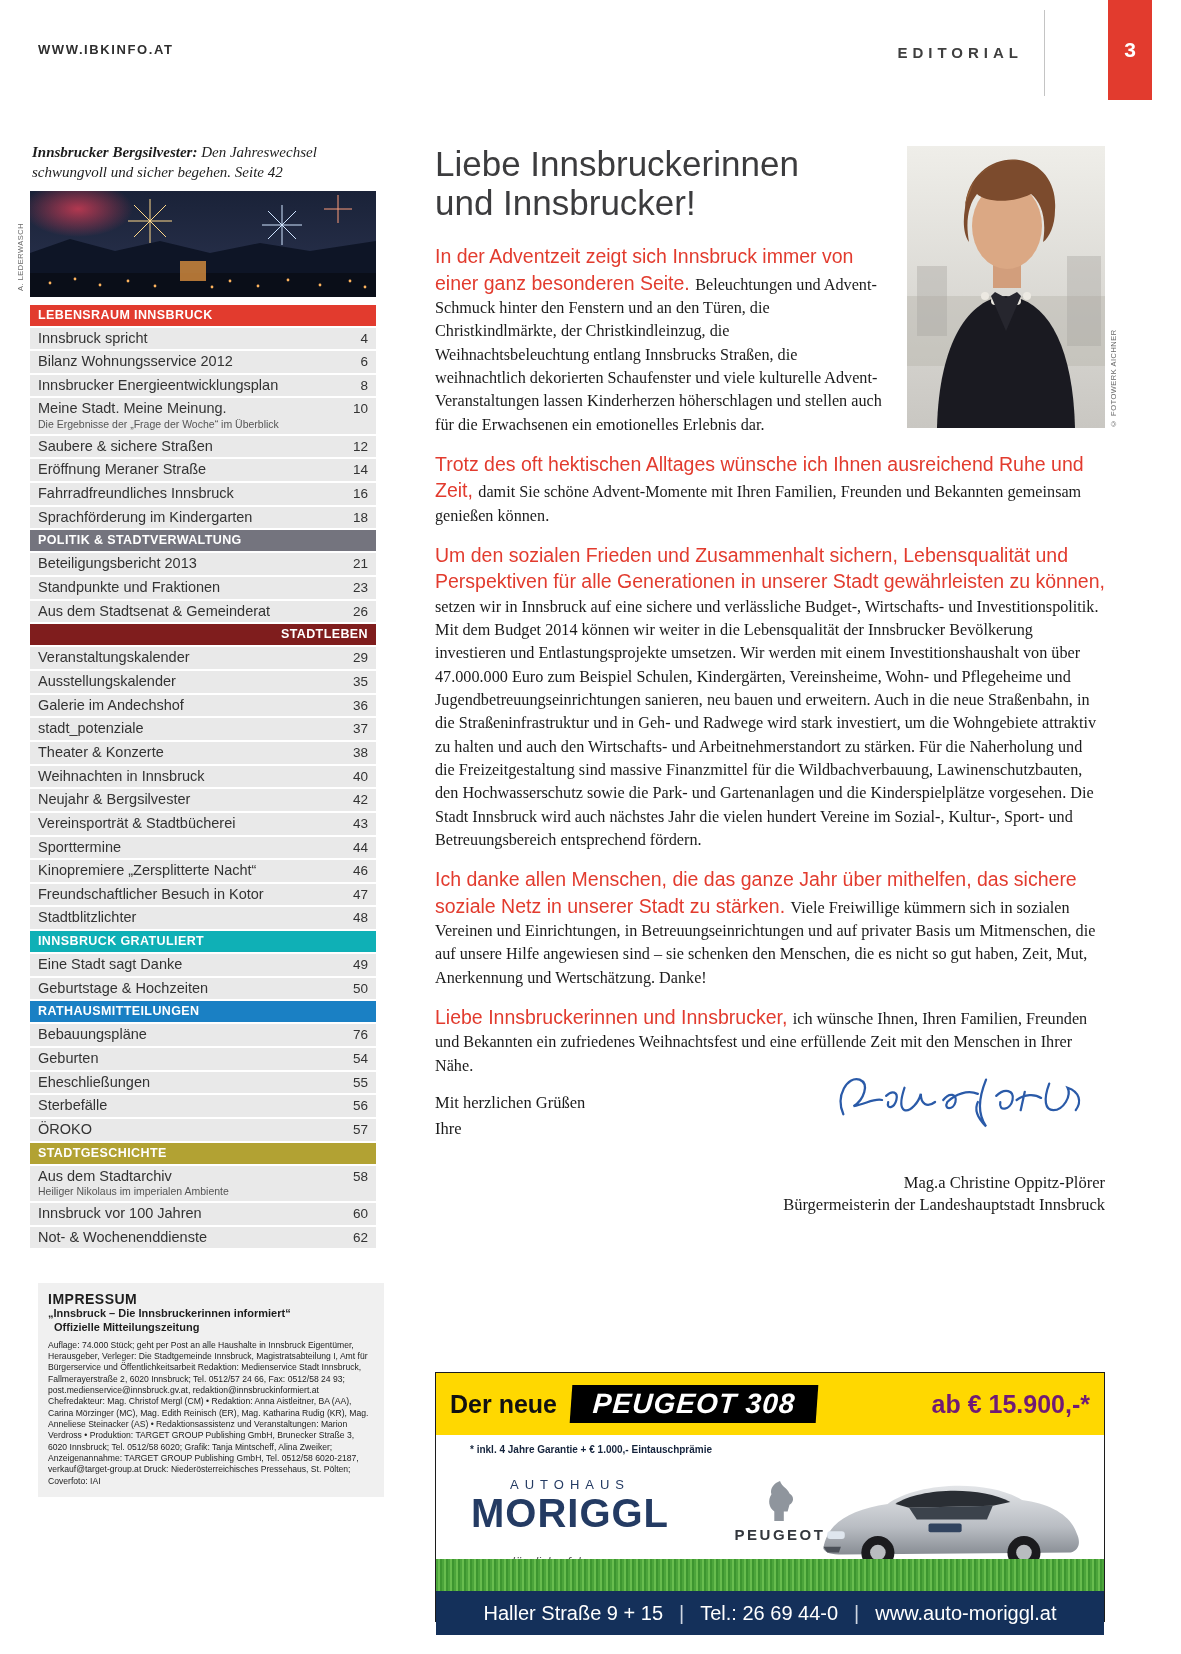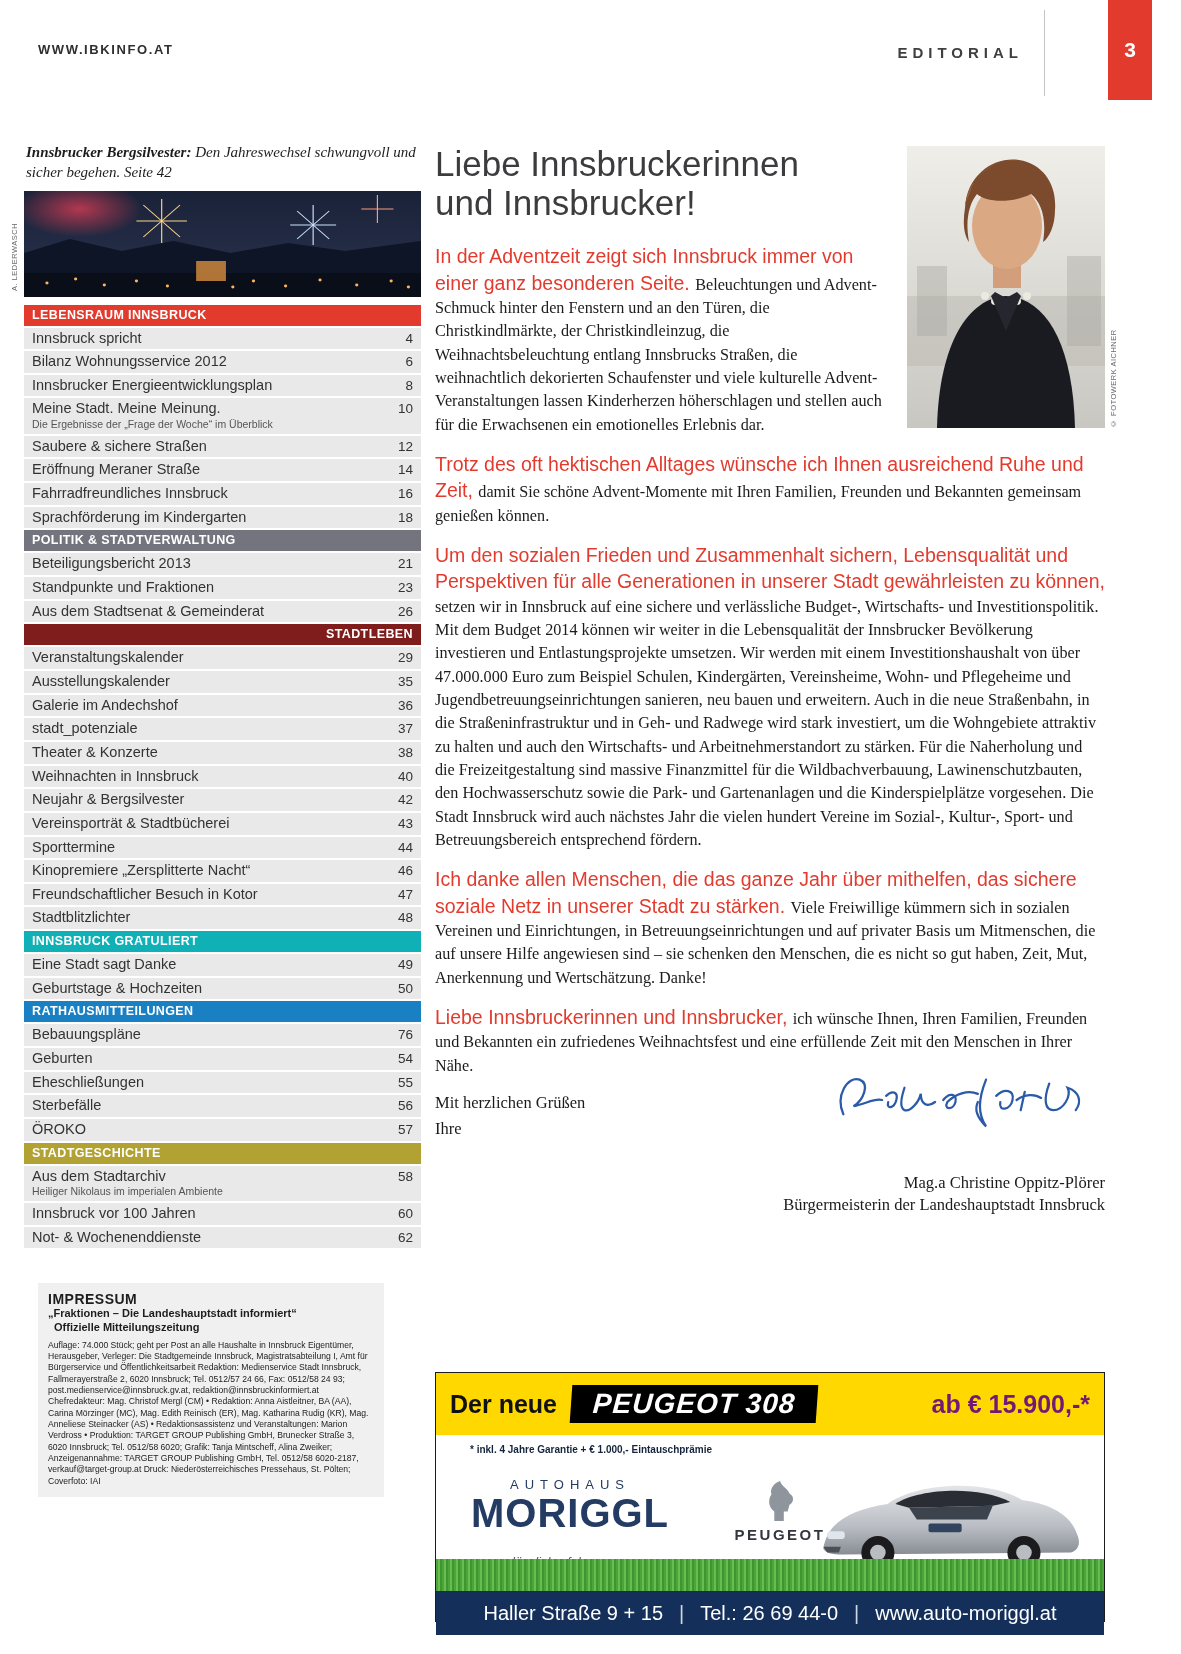--- a/index.html
+++ b/index.html
@@ -8,21 +8,21 @@
   .page{position:relative;width:1181px;height:1654px;background:#fff;overflow:hidden}
 
   
   .site-url{position:absolute;left:38px;top:42px;font-size:13px;letter-spacing:1.6px;color:#2f2f2f;font-weight:bold}
   .section-label{position:absolute;right:158px;top:44px;font-size:15px;letter-spacing:5px;color:#3f3f3f;font-weight:bold}
   .header-vline{position:absolute;right:136px;top:10px;width:1px;height:86px;background:#c4c4c4}
   .page-tab{position:absolute;right:29px;top:0;width:44px;height:100px;background:#e23b2e;display:flex;align-items:center;justify-content:center}
   .page-tab span{color:#fff;font-size:21px;font-weight:bold}
 
   
-  .toc-col{position:absolute;left:24px;top:140px;width:397px}
+  .toc-col{position:absolute;left:30px;top:140px;width:346px}
   .teaser{width:100%;background:#fff}
   .teaser-caption{font-family:"Liberation Serif",serif;font-style:italic;font-size:15px;line-height:1.35;color:#1d1d1d;padding:2px 2px 8px 2px}
   .teaser-caption b{font-weight:bold}
   .teaser-photo{width:100%;height:106px;display:block}
   .photo-credit-left{position:absolute;left:-14px;top:64px;height:106px;display:flex;align-items:center;justify-content:center;
     writing-mode:vertical-rl;transform:rotate(180deg);font-size:7.5px;letter-spacing:.5px;color:#6a6a6a}
   .toc-list{margin-top:8px}
   .toc-sec{height:21px;line-height:21px;margin-bottom:2px;padding:0 8px;color:#fff;font-size:12.5px;font-weight:bold;letter-spacing:.4px}
   .toc-row{display:flex;justify-content:space-between;align-items:flex-start;background:#e9e9e9;padding:3px 8px;margin-bottom:2px;cursor:pointer}
   .toc-label{font-size:14.5px;line-height:1.08;color:#333}
@@ -358,21 +358,21 @@
           <div class="toc-label">
             <div>Not- &amp; Wochenenddienste</div>
           </div>
           <div class="toc-page">62</div>
         </div>
       </div>
   </div>
 
   <div class="impressum">
     <div class="imp-head">IMPRESSUM</div>
-    <div class="imp-sub">„Fraktionen – Die Landeshauptstadt informiert“</div>
+    <div class="imp-sub">„Innsbruck – Die Innsbruckerinnen informiert“</div>
     <div class="imp-sub2">Offizielle Mitteilungszeitung</div>
     <div class="imp-body">Auflage: 74.000 Stück; geht per Post an alle Haushalte in Innsbruck Eigentümer, Herausgeber, Verleger: Die Stadtgemeinde Innsbruck, Magistratsabteilung I, Amt für Bürgerservice und Öffentlichkeitsarbeit Redaktion: Medienservice Stadt Innsbruck, Fallmerayerstraße 2, 6020 Innsbruck; Tel. 0512/57 24 66, Fax: 0512/58 24 93; post.medienservice@innsbruck.gv.at, redaktion@innsbruckinformiert.at Chefredakteur: Mag. Christof Mergl (CM) • Redaktion: Anna Aistleitner, BA (AA), Carina Mörzinger (MC), Mag. Edith Reinisch (ER), Mag. Katharina Rudig (KR), Mag. Anneliese Steinacker (AS) • Redaktionsassistenz und Veranstaltungen: Marion Verdross • Produktion: TARGET GROUP Publishing GmbH, Brunecker Straße 3, 6020 Innsbruck; Tel. 0512/58 6020; Grafik: Tanja Mintscheff, Alina Zweiker; Anzeigenannahme: TARGET GROUP Publishing GmbH, Tel. 0512/58 6020-2187, verkauf@target-group.at Druck: Niederösterreichisches Pressehaus, St. Pölten; Coverfoto: IAI</div>
   </div>
 
   <div class="main-col">
     <div class="portrait-wrap">
       <svg viewBox="0 0 198 282">
         <defs>
           <linearGradient id="pbg" x1="0" y1="0" x2="0" y2="1">
             <stop offset="0" stop-color="#efeee9"></stop>

